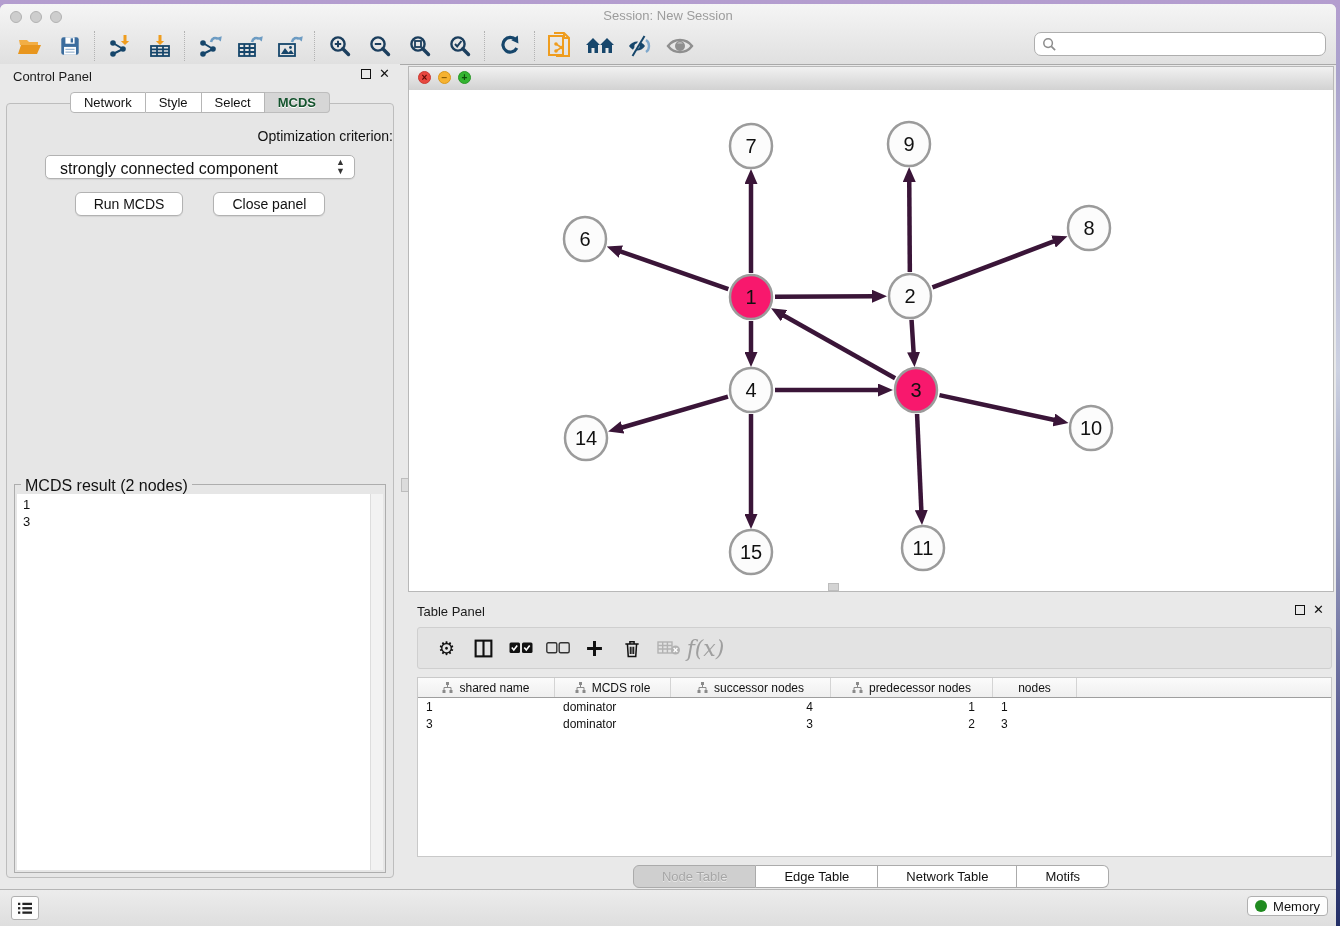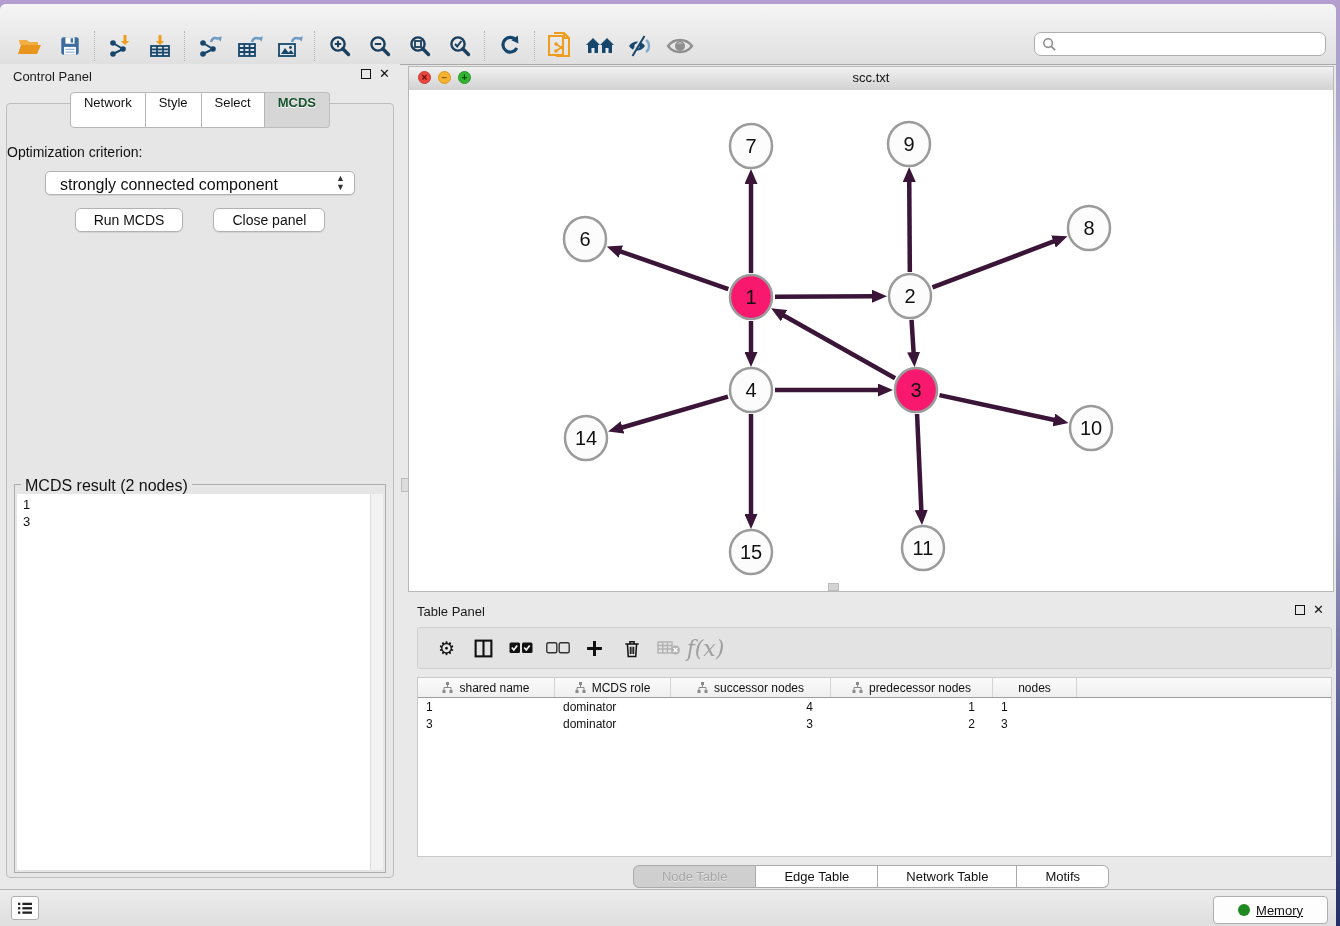--- a/index.html
+++ b/index.html
@@ -17,27 +17,27 @@
   .tb-sep{width:1px;height:30px;border-left:1px dotted #b3b3b3;margin:0 4px;flex:0 0 auto;}
   .searchbox{position:absolute;right:10px;top:4px;width:292px;height:24px;background:#fff;border:1px solid #aeaeae;border-radius:7px;box-sizing:border-box;}
   .searchbox input{position:absolute;left:26px;top:2px;right:4px;height:18px;border:none;outline:none;font-size:12px;background:transparent;width:255px;}
   .search-glyph{position:absolute;left:7px;top:4px;}
   
   .control-panel{position:absolute;left:0;top:60px;width:400px;bottom:36px;background:#e9e9e9;}
   .cp-titlebar{position:relative;height:26px;line-height:26px;font-size:13px;color:#1a1a1a;padding-left:13px;}
   .panel-btns{position:absolute;right:10px;top:5px;display:flex;gap:8px;align-items:center;}
   .sq-btn{width:10px;height:10px;border:1.5px solid #111;box-sizing:border-box;display:inline-block;}
   .x-btn{font-size:13px;font-weight:bold;color:#111;line-height:10px;}
-  .tabs-row{position:relative;z-index:2;display:flex;justify-content:center;height:36px;margin-top:2px;}
+  .tabs-row{position:relative;z-index:2;display:flex;justify-content:center;height:21px;margin-top:2px;}
   .tab{background:#fff;border:1px solid #b6b6b6;border-left:none;font-size:13px;padding:0 13px;line-height:19px;color:#111;}
   .tab:first-child{border-left:1px solid #b6b6b6;border-radius:4px 0 0 4px;}
   .tab:last-child{border-radius:0 4px 4px 0;}
   .tab.selected{background:#d6d6d6;color:#14532d;text-shadow:0 1px 0 #fff;border-color:#bdbdbd;font-weight:bold;}
   .cp-body{position:absolute;left:6px;right:6px;top:39px;bottom:12px;background:#e6e6e6;border:1px solid #bdbdbd;border-radius:4px;}
-  .opt-label{margin-top:40px;text-align:left;font-size:14px;color:#111;}
+  .opt-label{margin-top:24px;text-align:right;font-size:14px;color:#111;}
   .dropdown{position:relative;margin:11px auto 0 auto;width:310px;height:24px;background:#fff;border:1px solid #b2b2b2;border-radius:5px;box-sizing:border-box;box-shadow:0 1px 1px rgba(0,0,0,.08);}
   .dropdown .val{position:absolute;left:14px;top:4px;font-size:16px;color:#111;}
   .stepper{position:absolute;right:9px;top:2px;font-size:9px;color:#333;line-height:9px;text-align:center;}
   .btn-row{display:flex;justify-content:center;gap:30px;margin-top:13px;}
   .mac-btn{background:#fff;border:1px solid #b2b2b2;border-radius:6px;height:24px;line-height:22px;padding:0 18px;font-size:14px;color:#111;box-sizing:border-box;box-shadow:0 1px 1px rgba(0,0,0,.08);}
   .result-group{position:absolute;left:7px;right:7px;top:380px;bottom:4px;border:1px solid #adadad;}
   .result-legend{position:absolute;top:-8px;left:6px;background:#e6e6e6;padding:0 4px;font-size:16px;color:#111;}
   .result-area{position:absolute;left:2px;right:2px;top:9px;bottom:2px;background:#fff;}
   .result-text{margin:0;padding:2px 6px;font-size:13px;line-height:17px;color:#111;white-space:pre;font-family:"Liberation Sans","DejaVu Sans",sans-serif;}
   .result-scroll{position:absolute;right:0;top:0;bottom:0;width:12px;background:#f2f2f2;border-left:1px solid #ddd;}
@@ -69,30 +69,38 @@
   .td{box-sizing:border-box;padding:0 8px;}
   .td.r{text-align:right;padding-right:18px;}
   .tp-tabs{position:absolute;left:0;right:0;top:265px;height:23px;display:flex;justify-content:center;}
   .seg{background:#fff;border:1px solid #ababab;border-left:none;font-size:13px;padding:0 28px;line-height:21px;color:#111;}
   .seg:first-child{border-left:1px solid #ababab;border-radius:6px 0 0 6px;}
   .seg:last-child{border-radius:0 6px 6px 0;}
   .seg.selected{background:#cfcfcf;color:#a6a6a6;text-shadow:0 1px 0 #e8e8e8;}
   
   .statusbar{position:absolute;left:0;right:0;bottom:0;height:36px;background:linear-gradient(#ececec,#dedede);border-top:1px solid #b5b5b5;}
   .status-left-btn{position:absolute;left:11px;top:6px;width:28px;height:24px;background:#fdfdfd;border:1px solid #b0b0b0;border-radius:3px;display:flex;align-items:center;justify-content:center;box-sizing:border-box;}
-  .memory-btn{position:absolute;right:8px;top:6px;height:28px;background:#fdfdfd;border:1px solid #b0b0b0;border-radius:4px;display:flex;align-items:center;gap:6px;padding:0 24px;box-sizing:border-box;text-decoration:underline;}
+  .memory-btn{position:absolute;right:8px;top:6px;height:20px;background:#fdfdfd;border:1px solid #b0b0b0;border-radius:4px;display:flex;align-items:center;gap:6px;padding:0 7px;box-sizing:border-box;}
   .mem-dot{width:12px;height:12px;border-radius:50%;background:#1f8a1f;}
   .memory-btn span{font-size:13px;color:#111;}
 </style>
 </head>
 <body>
 
 <div class="window">
 
   <div class="chrome">
+    <div class="titlebar">
+      <div class="traffic">
+        <div class="tl"></div>
+        <div class="tl"></div>
+        <div class="tl"></div>
+      </div>
+      <div class="win-title">Session: New Session</div>
+    </div>
 
     <div class="toolbar">
       <div class="tb-btn">
         <svg width="26" height="24" viewBox="0 0 26 24">
             <path d="M2 6h8l2 2h9v3H3z" fill="#f2ae45"></path>
             <path d="M4 11h20l-4 9H1z" fill="#e8961e"></path>
           </svg>
       </div>
       <div class="tb-btn">
         <svg width="22" height="22" viewBox="0 0 24 24">
@@ -279,21 +287,20 @@
         <div class="split-nub"></div>
       </div>
 
     <div class="net-window">
       <div class="net-titlebar">
         <div class="net-traffic">
           <div class="ntl red">×</div>
           <div class="ntl yellow">−</div>
           <div class="ntl green">+</div>
         </div>
-        <div class="net-title">scc.txt</div>
       </div>
       <div class="net-canvas">
         <svg id="graph-svg" width="100%" height="100%" viewBox="0 0 924 501" preserveAspectRatio="xMidYMid meet">
           <defs>
             <marker id="arrowhead" markerUnits="userSpaceOnUse" markerWidth="15" markerHeight="13" refX="3" refY="6.5" orient="auto">
               <path d="M0,0 L15,6.5 L0,13 z" fill="#3a1538"></path>
             </marker>
           </defs>
         <line x1="319.34314698911055" y1="199.08375015282175" x2="209.04124397421378" y2="160.54453102713495" stroke="#3a1538" stroke-width="4.5" marker-end="url(#arrowhead)"></line>
             <line x1="342" y1="183" x2="342" y2="91" stroke="#3a1538" stroke-width="4.5" marker-end="url(#arrowhead)"></line>

